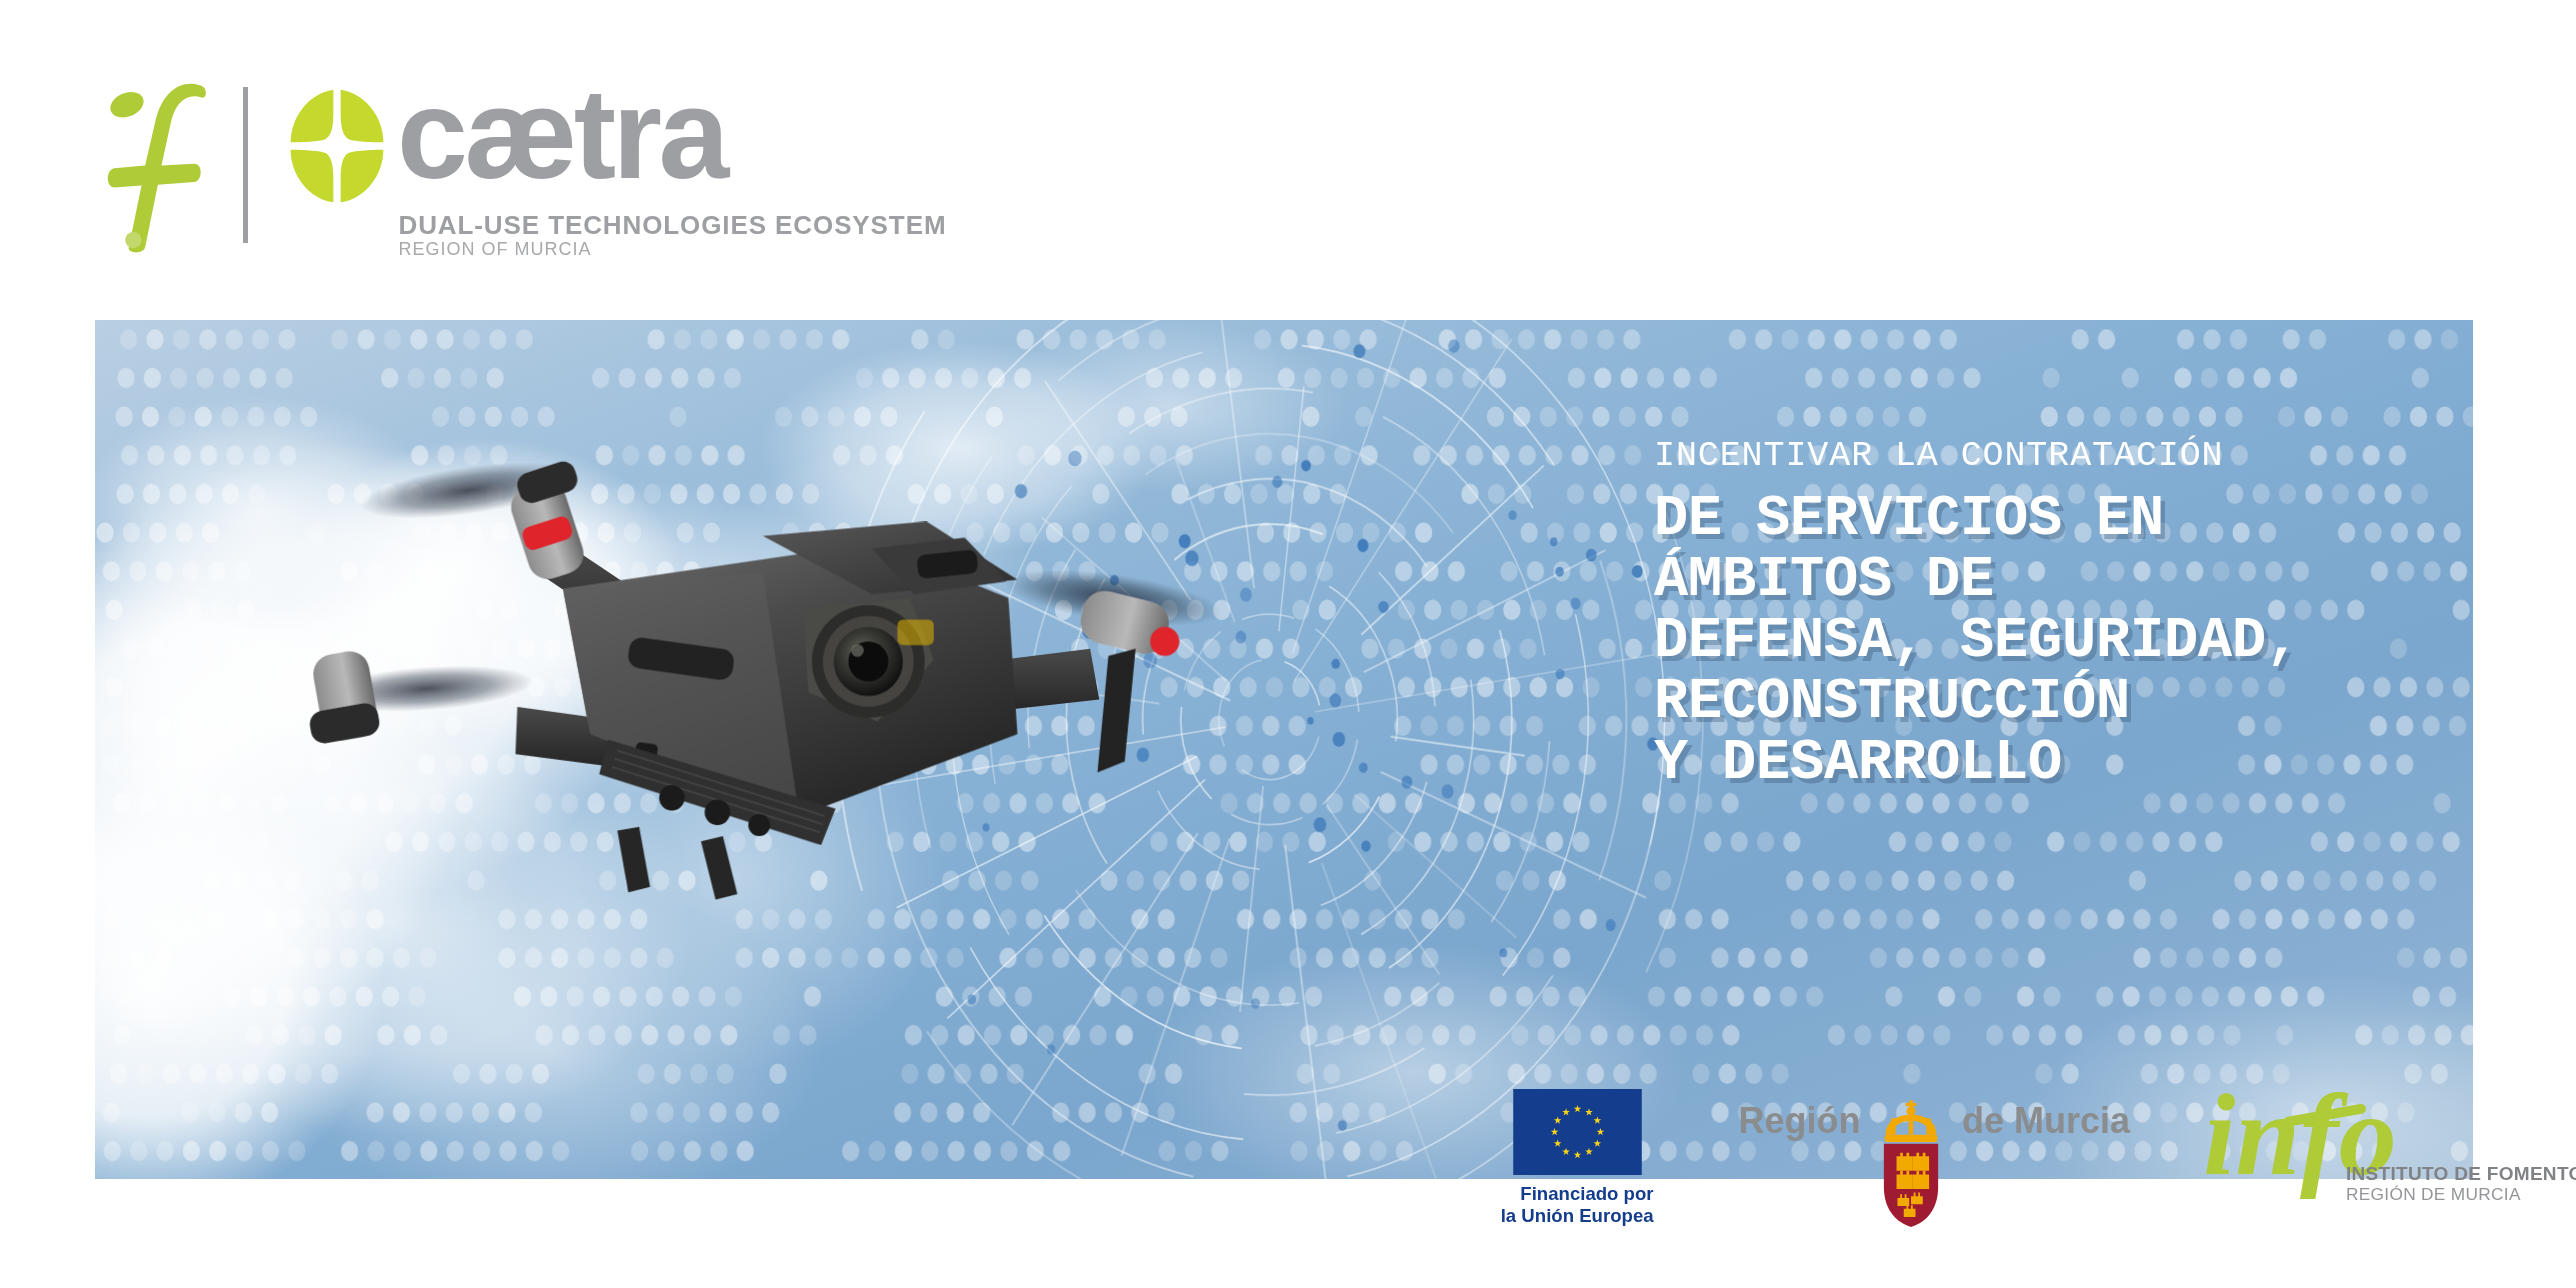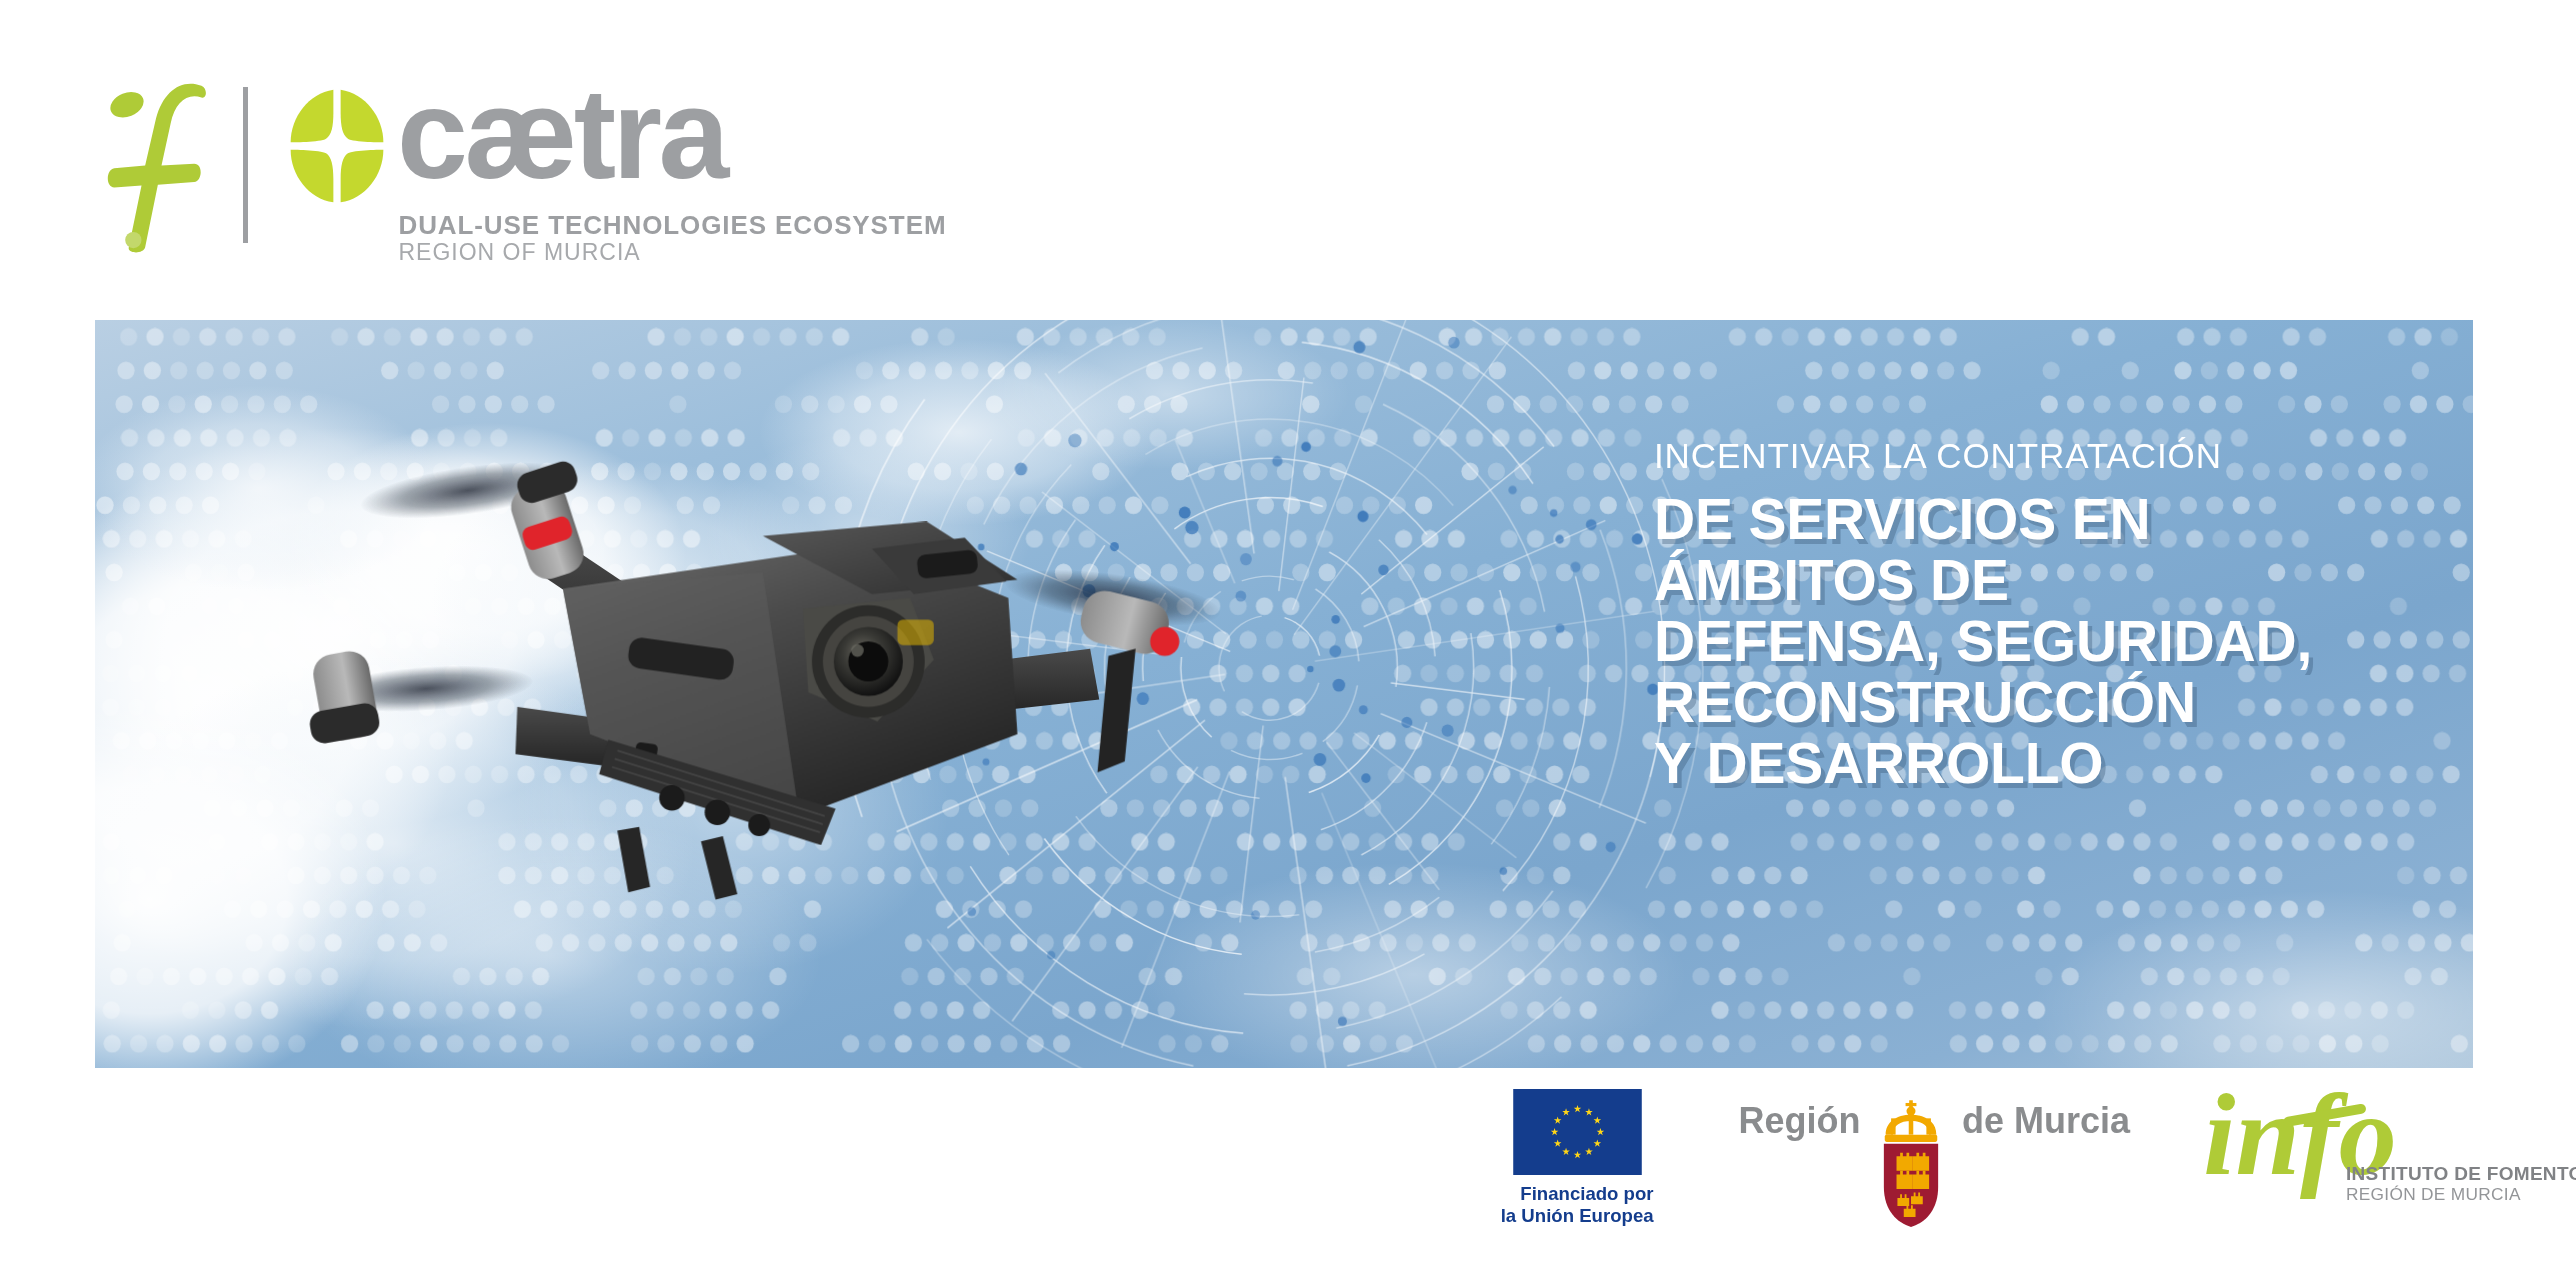--- a/index.html
+++ b/index.html
@@ -53,21 +53,21 @@
   }
   .tagline-1 {
     font-size: 26px;
     font-weight: 700;
     letter-spacing: 0.9px;
     color: #9d9fa2;
     line-height: 1.08;
     white-space: nowrap;
   }
   .tagline-2 {
-    font-size: 23px;
+    font-size: 18px;
     font-weight: 400;
     letter-spacing: 1px;
     color: #a7a9ac;
     line-height: 1.2;
     white-space: nowrap;
   }
   #ayudas-info {
     position: absolute;
     right: 107px;
     top: 175px;
@@ -77,30 +77,31 @@
     color: #9d9fa2;
     white-space: nowrap;
   }
 
   
   #banner {
     position: absolute;
     left: 95px;
     top: 320px;
     width: 2378px;
-    height: 748px;
+    height: 859px;
     overflow: hidden;
     background: linear-gradient(118deg,
         #b7cde2 0%,
         #9fc0dc 16%,
         #8fb6d8 34%,
         #7fa9cf 55%,
         #79a4cb 74%,
         #8bb0d2 90%,
         #a9c4db 100%);
+    font-family: Liberation Mono, monospace;
   }
   #banner-art { position:absolute; inset:0; width:100%; height:100%; display:block; }
   #dot-matrix { position:absolute; inset:0; width:100%; height:100%; display:block; }
   #radar-overlay { position:absolute; inset:0; width:100%; height:100%; display:block; }
   #drone-wrap {
     position: absolute;
     left: 195px;
     top: 114px;
     width: 982px;
     height: 473px;

